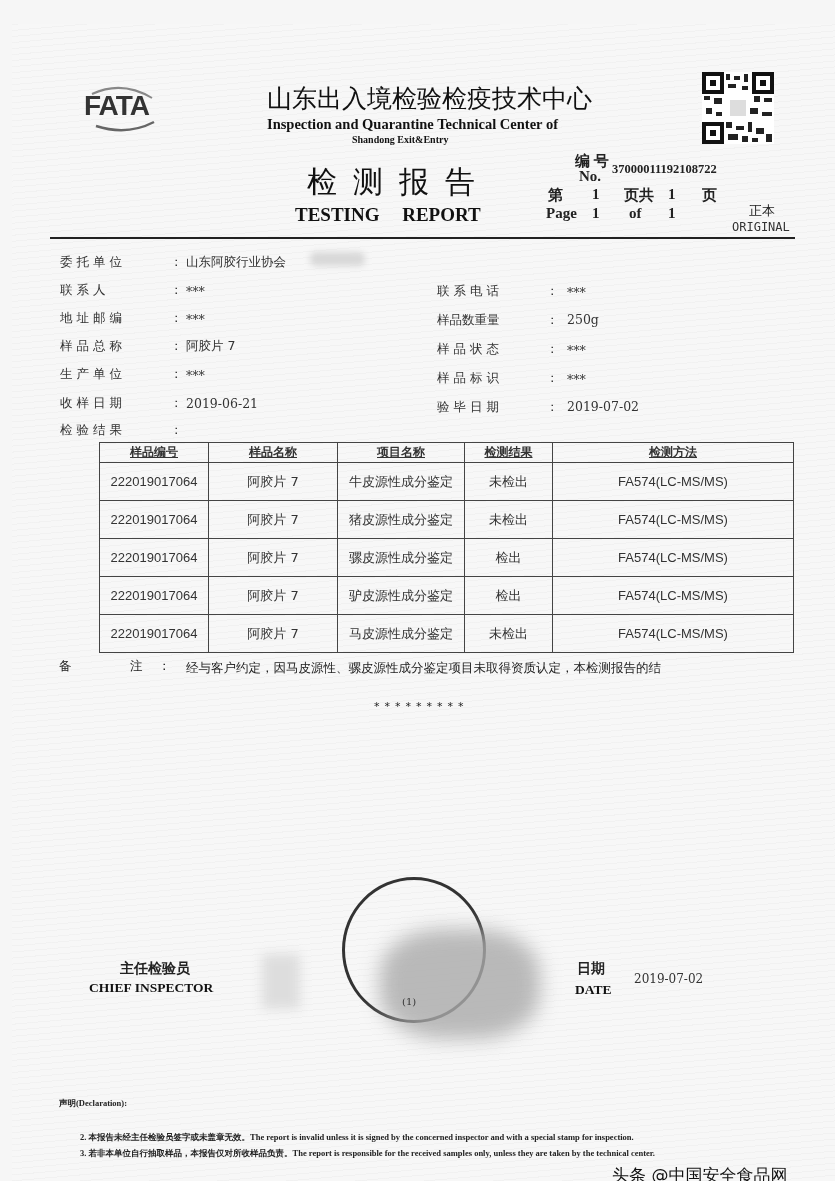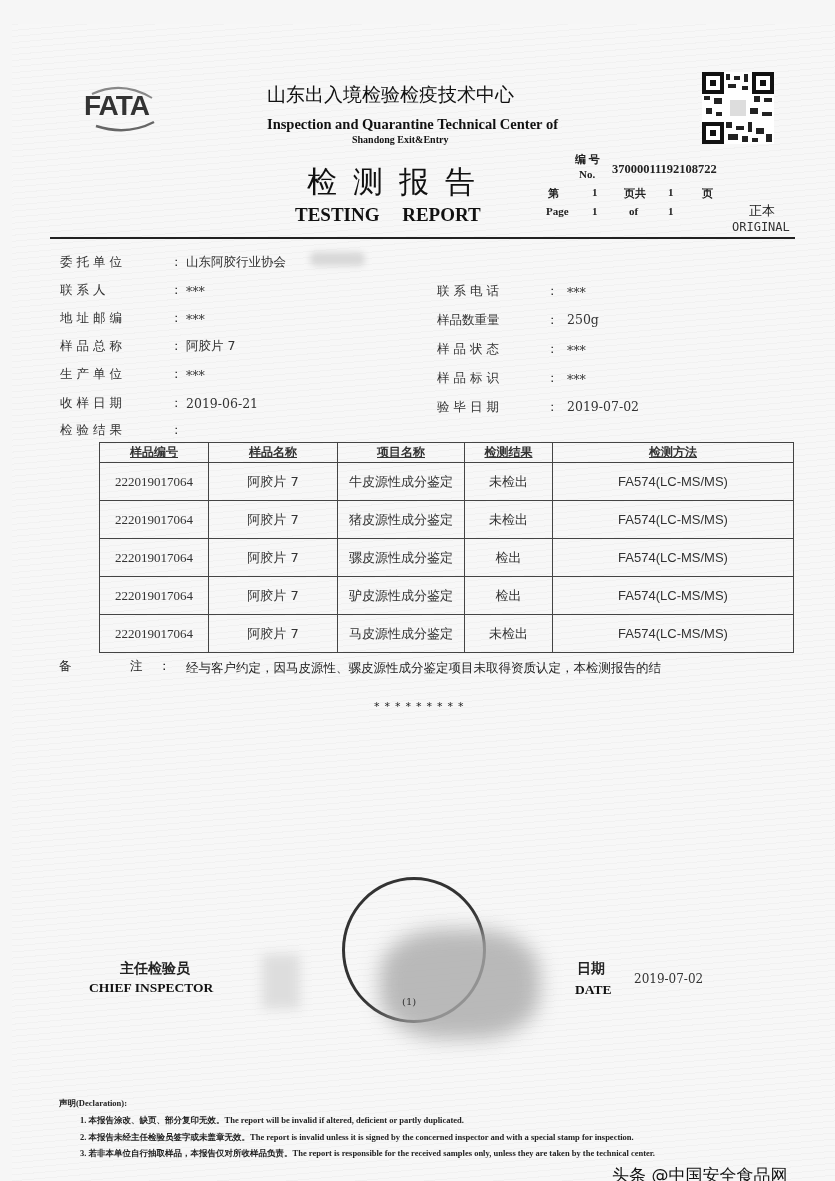--- a/index.html
+++ b/index.html
@@ -14,40 +14,40 @@
     background-color: #f7f7f7;
     background-image: repeating-linear-gradient(175deg, rgba(0,0,0,0.025) 0px, rgba(0,0,0,0.025) 1px, transparent 1px, transparent 6px);
     margin-top: 24px;
   }
   .abs { position: absolute; white-space: nowrap; }
   
   .logo { left: 70px; top: 60px; width: 75px; height: 45px; }
   .logo-text { position: absolute; left: 2px; top: 6px; font-family: "Liberation Sans", sans-serif; font-weight: bold; font-size: 28px; letter-spacing: -1px; color: #333; }
   .logo svg { position: absolute; left: 0; top: 0; }
   .addr { left: 48px; top: 132px; font-family: "Liberation Serif", serif; font-size: 8.5px; font-weight: bold; line-height: 13.5px; color: #333; }
-  .org-cn { left: 255px; top: 58px; font-family: "DejaVu Sans", sans-serif; font-size: 19px; color: #111; }
+  .org-cn { left: 255px; top: 58px; font-family: "DejaVu Sans", sans-serif; font-size: 25px; color: #111; }
   .org-en1 { left: 255px; top: 92px; font-family: "Liberation Serif", serif; font-weight: bold; font-size: 14.5px; color: #111; }
   .org-en2 { left: 340px; top: 110px; font-family: "Liberation Serif", serif; font-weight: bold; font-size: 10px; color: #111; }
   .title-cn { left: 295px; top: 138px; font-family: "DejaVu Sans", sans-serif; font-size: 30px; letter-spacing: 16px; color: #111; }
   .title-en { left: 283px; top: 180px; font-family: "Liberation Serif", serif; font-weight: bold; font-size: 19px; word-spacing: 18px; color: #111; }
   .qr { left: 690px; top: 48px; width: 72px; height: 72px; background: #fff; }
-  .meta { font-family: "Liberation Serif", serif; font-size: 11px; font-weight: bold; color: #222; }
+  .meta { font-family: "Liberation Serif", serif; font-size: 15px; font-weight: bold; color: #222; }
   .orig-cn { left: 737px; top: 178px; font-family: "DejaVu Sans", sans-serif; font-size: 13px; color: #222; }
   .orig-en { left: 720px; top: 196px; font-family: "DejaVu Sans Mono", monospace; font-size: 12px; color: #333; }
   .rule { left: 38px; top: 213px; width: 745px; height: 2px; background: #222; }
   
   .f-label { font-family: "DejaVu Sans", sans-serif; font-size: 12.5px; color: #333; letter-spacing: 0; }
   .f-val { font-family: "DejaVu Serif", serif; font-size: 12.5px; color: #333; }
   .blurred { left: 298px; top: 228px; width: 55px; height: 14px; background: #d8d8d8; filter: blur(3px); border-radius: 6px; }
   
   table.results { position: absolute; left: 87px; top: 418px; width: 695px; border-collapse: collapse; }
   table.results th, table.results td { border: 1.5px solid #444; text-align: center; color: #333; }
   table.results th { height: 19px; font-family: "DejaVu Sans", sans-serif; font-size: 12px; font-weight: bold; text-decoration: underline; padding: 0; }
   table.results td { height: 37px; padding: 0; font-size: 13px; }
-  td.id { font-family: Liberation Serif, serif; font-size: 13.5px; }
+  td.id { font-family: Liberation Sans, sans-serif; font-size: 13.5px; }
   td.name { font-family: "DejaVu Sans", sans-serif; }
   td.item { font-family: "DejaVu Sans", sans-serif; font-size: 12.5px; line-height: 17px; width: 115px; padding: 0 5px; white-space: normal; }
   td.res { font-family: "DejaVu Sans", sans-serif; }
   td.method { font-family: "Liberation Sans", sans-serif; font-size: 13px; }
   
   .remark-text { font-family: "DejaVu Sans", sans-serif; font-size: 12.5px; color: #222; }
   .stars { left: 362px; top: 676px; font-family: "DejaVu Sans", sans-serif; font-size: 11px; letter-spacing: 5px; color: #222; }
   
   .sig-cn { font-family: "DejaVu Sans", sans-serif; font-size: 14px; font-weight: bold; color: #222; }
   .sig-en { font-family: "Liberation Serif", serif; font-size: 13.5px; font-weight: bold; color: #111; }
@@ -241,19 +241,18 @@
   <div class="abs stamp-blur"></div>
   <div class="abs" style="left:390px; top:972px; font-size:10px; color:#333;">(1)</div>
 
   <div class="abs sig-cn" style="left:108px; top:936px;">主任检验员</div>
   <div class="abs sig-en" style="left:77px; top:956px;">CHIEF   INSPECTOR</div>
   <div class="abs sig-cn" style="left:565px; top:936px;">日期</div>
   <div class="abs sig-en" style="left:563px; top:958px;">DATE</div>
   <div class="abs f-val" style="left:622px; top:948px; font-size:12px;">2019-07-02</div>
 
   <div class="abs decl" style="left:47px; top:1074px;">声明(Declaration):</div>
-  <div class="abs decl" style="left:68px; top:1091px;">1. 本报告涂改、缺页、部分复印无效。The report will be invalid if altered, deficient or partly duplicated.</div>
   <div class="abs decl" style="left:68px; top:1108px;">2. 本报告未经主任检验员签字或未盖章无效。The report is invalid unless it is signed by the concerned inspector and with a special stamp for inspection.</div>
   <div class="abs decl" style="left:68px; top:1124px;">3. 若非本单位自行抽取样品，本报告仅对所收样品负责。The report is responsible for the received samples only, unless they are taken by the technical center.</div>
 
   <div class="abs serial">0008860</div>
   <div class="abs watermark">头条 @中国安全食品网</div>
 </div>
 
 </body></html>

